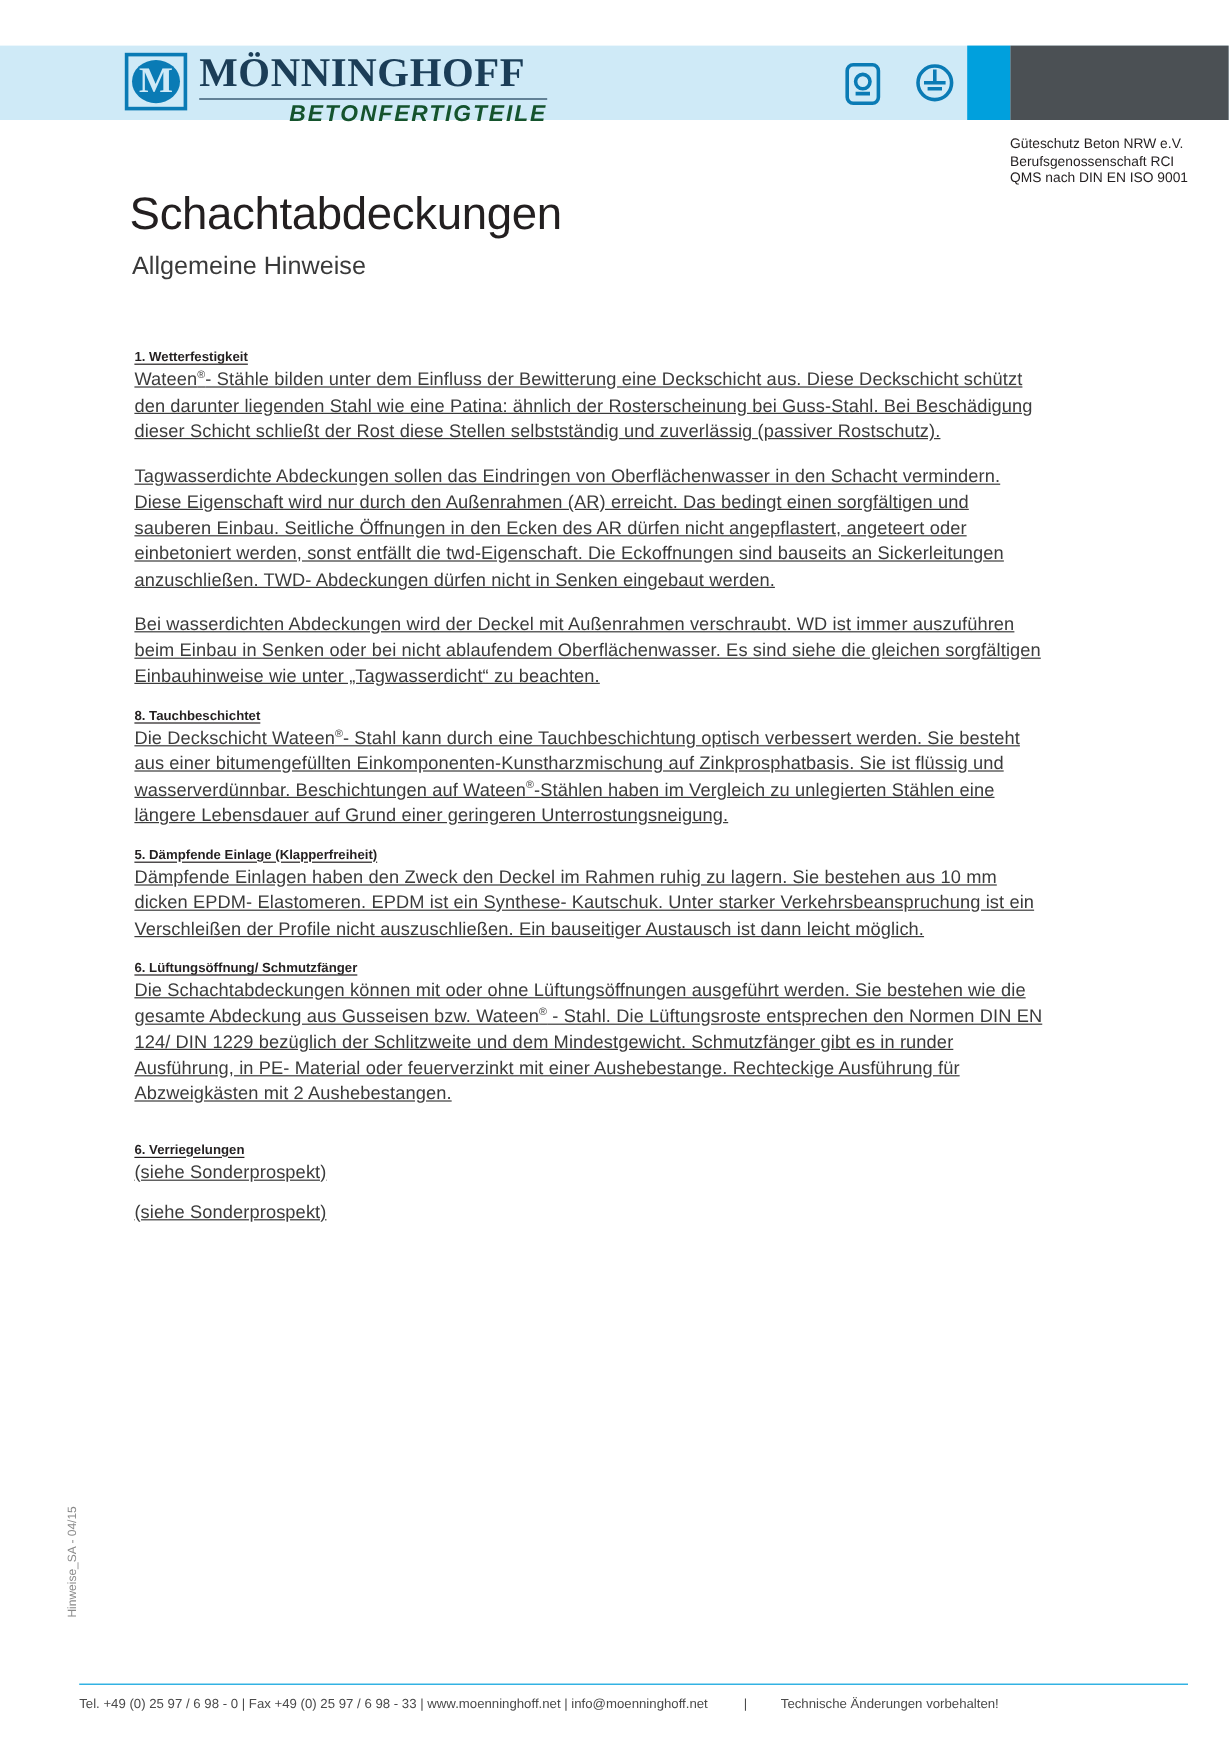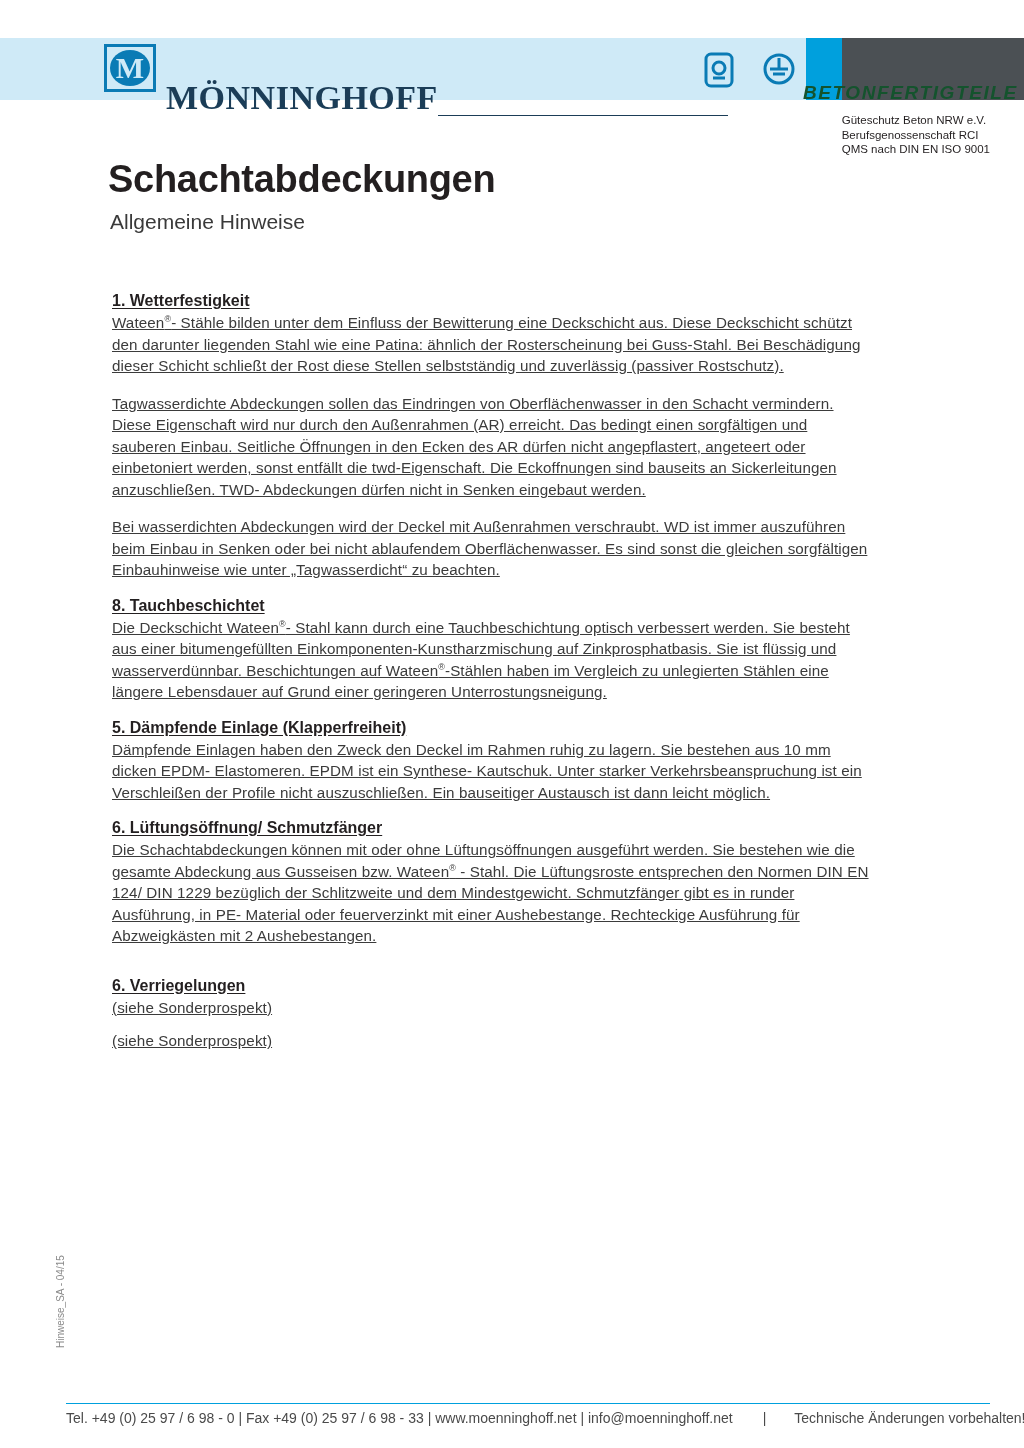--- a/index.html
+++ b/index.html
@@ -67,23 +67,22 @@
     color: #cfeaf7;
     font-family: "Liberation Serif", serif;
     font-weight: bold;
     font-size: 30px;
     line-height: 36px;
     text-align: center;
   }
   .logo-text {
     margin-left: 10px;
     display: flex;
-    flex-direction: row;
+    flex-direction: column;
     justify-content: flex-start;
-    margin-top: 36px;
   }
   .logo-word {
     font-family: "Liberation Serif", serif;
     font-weight: bold;
     font-size: 34px;
     letter-spacing: 0.5px;
     color: #1b3d57;
     line-height: 36px;
   }
   .logo-rule {
@@ -121,42 +120,42 @@
     line-height: 14.5px;
     color: #231f20;
   }
 
   
   .title {
     position: absolute;
     top: 158px;
     left: 108px;
     font-size: 38px;
-    font-weight: bold;
+    font-weight: normal;
     letter-spacing: -0.3px;
     color: #231f20;
   }
   .subtitle {
     position: absolute;
     top: 210px;
     left: 110px;
     font-size: 21px;
     color: #3a3a3a;
   }
 
   
   .content {
     position: absolute;
     top: 292px;
     left: 112px;
     width: 760px;
   }
   .section { margin-bottom: 16px; }
   .section h2 {
-    font-size: 16px;
+    font-size: 11px;
     font-weight: bold;
     margin: 0 0 2px 0;
     text-decoration: underline;
     text-underline-offset: 2px;
     color: #231f20;
   }
   .section p {
     margin: 0;
     font-size: 15.2px;
     line-height: 21.5px;
@@ -190,21 +189,21 @@
     left: 66px;
     right: 34px;
     bottom: 44px;
     border-top: 1px solid #00a0dd;
   }
   .footer {
     position: absolute;
     left: 66px;
     right: 34px;
     bottom: 22px;
-    font-size: 14px;
+    font-size: 11px;
     color: #4a4a4a;
     display: flex;
     align-items: center;
   }
   .footer-left { white-space: nowrap; }
   .footer-sep {
     margin: 0 28px 0 30px;
     color: #4a4a4a;
   }
   .footer-right { white-space: nowrap; }
@@ -259,21 +258,21 @@
   <div class="section">
     <h2>1. Wetterfestigkeit</h2>
     <p>Wateen<sup>®</sup>- Stähle bilden unter dem Einfluss der Bewitterung eine Deckschicht aus. Diese Deckschicht schützt den darunter liegenden Stahl wie eine Patina: ähnlich der Rosterscheinung bei Guss-Stahl. Bei Beschädigung dieser Schicht schließt der Rost diese Stellen selbstständig und zuverlässig (passiver Rostschutz).</p>
   </div>
 
   <div class="section">
     <p>Tagwasserdichte Abdeckungen sollen das Eindringen von Oberflächenwasser in den Schacht vermindern. Diese Eigenschaft wird nur durch den Außenrahmen (AR) erreicht. Das bedingt einen sorgfältigen und sauberen Einbau. Seitliche Öffnungen in den Ecken des AR dürfen nicht angepflastert, angeteert oder einbetoniert werden, sonst entfällt die twd-Eigenschaft. Die Eckoffnungen sind bauseits an Sickerleitungen anzuschließen. TWD- Abdeckungen dürfen nicht in Senken eingebaut werden.</p>
   </div>
 
   <div class="section">
-    <p>Bei wasserdichten Abdeckungen wird der Deckel mit Außenrahmen verschraubt. WD ist immer auszuführen beim Einbau in Senken oder bei nicht ablaufendem Oberflächenwasser. Es sind sonst die gleichen sorgfältigen Einbauhinweise wie unter „Tagwasserdicht“ zu beachten.</p>
+    <p>Bei wasserdichten Abdeckungen wird der Deckel mit Außenrahmen verschraubt. WD ist immer auszuführen beim Einbau in Senken oder bei nicht ablaufendem Oberflächenwasser. Es sind siehe die gleichen sorgfältigen Einbauhinweise wie unter „Tagwasserdicht“ zu beachten.</p>
   </div>
 
   <div class="section">
     <h2>8. Tauchbeschichtet</h2>
     <p>Die Deckschicht Wateen<sup>®</sup>- Stahl kann durch eine Tauchbeschichtung optisch verbessert werden. Sie besteht aus einer bitumengefüllten Einkomponenten-Kunstharzmischung auf Zinkprosphatbasis. Sie ist flüssig und wasserverdünnbar. Beschichtungen auf Wateen<sup>®</sup>-Stählen haben im Vergleich zu unlegierten Stählen eine längere Lebensdauer auf Grund einer geringeren Unterrostungsneigung.</p>
   </div>
 
   <div class="section">
     <h2>5. Dämpfende Einlage (Klapperfreiheit)</h2>
     <p>Dämpfende Einlagen haben den Zweck den Deckel im Rahmen ruhig zu lagern. Sie bestehen aus 10 mm dicken EPDM- Elastomeren. EPDM ist ein Synthese- Kautschuk. Unter starker Verkehrsbeanspruchung ist ein Verschleißen der Profile nicht auszuschließen. Ein bauseitiger Austausch ist dann leicht möglich.</p>

